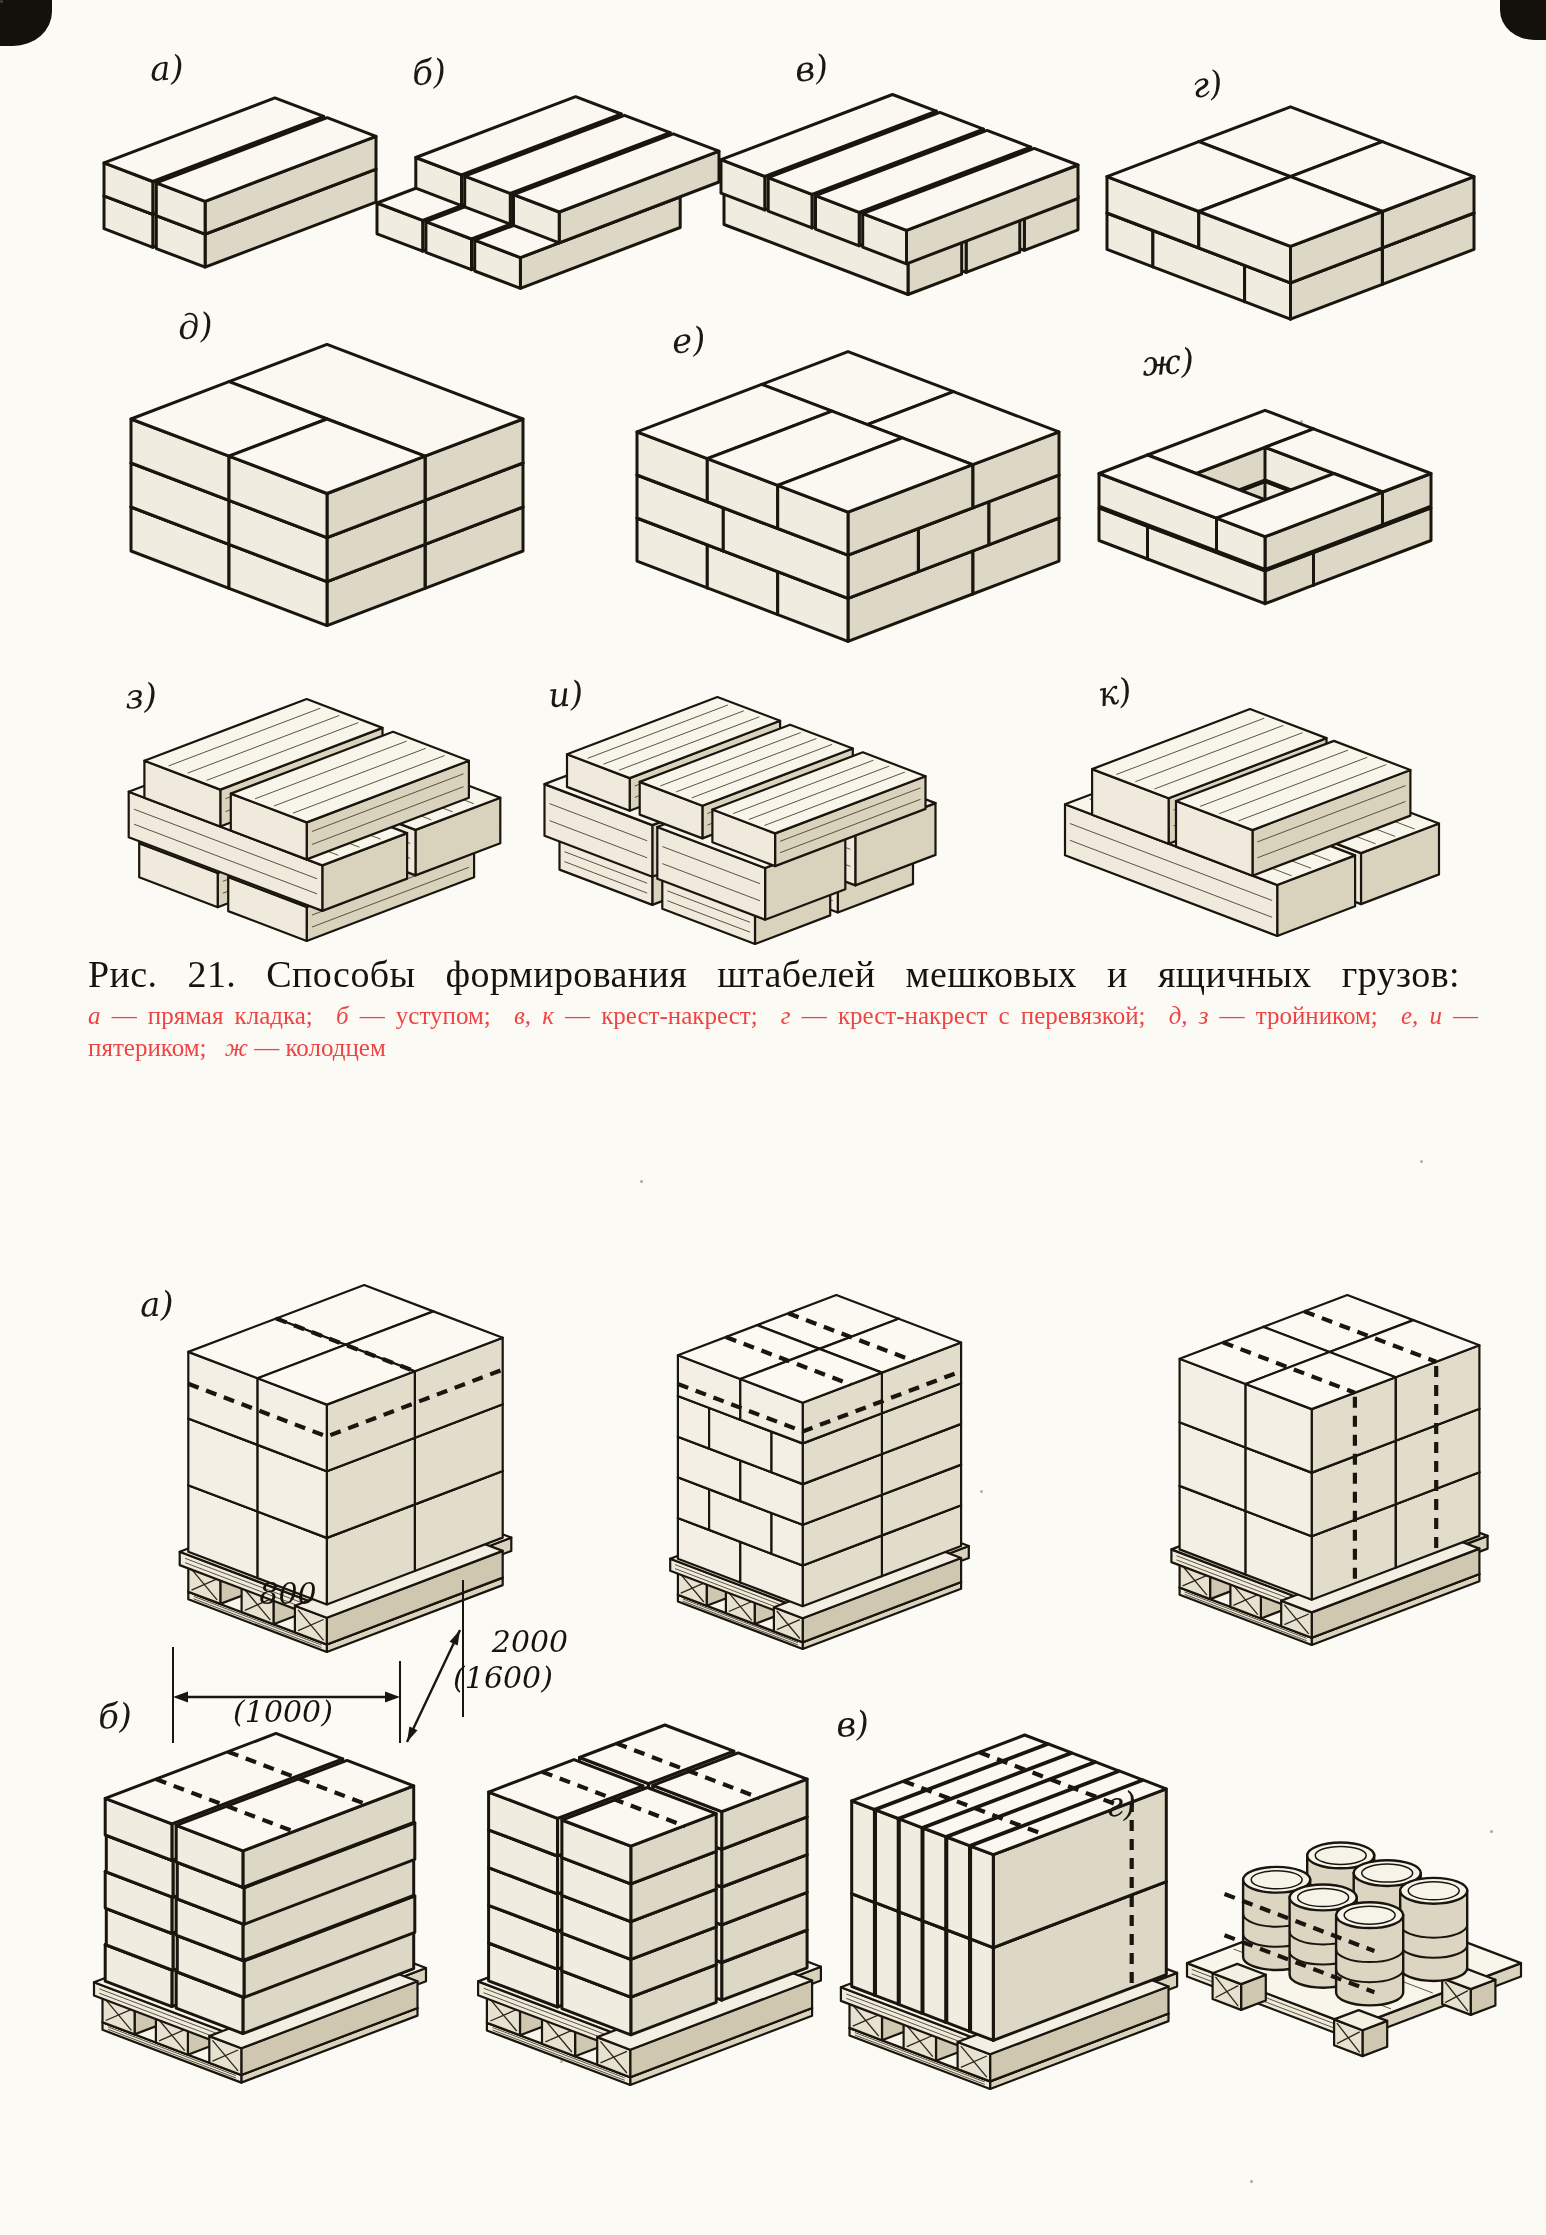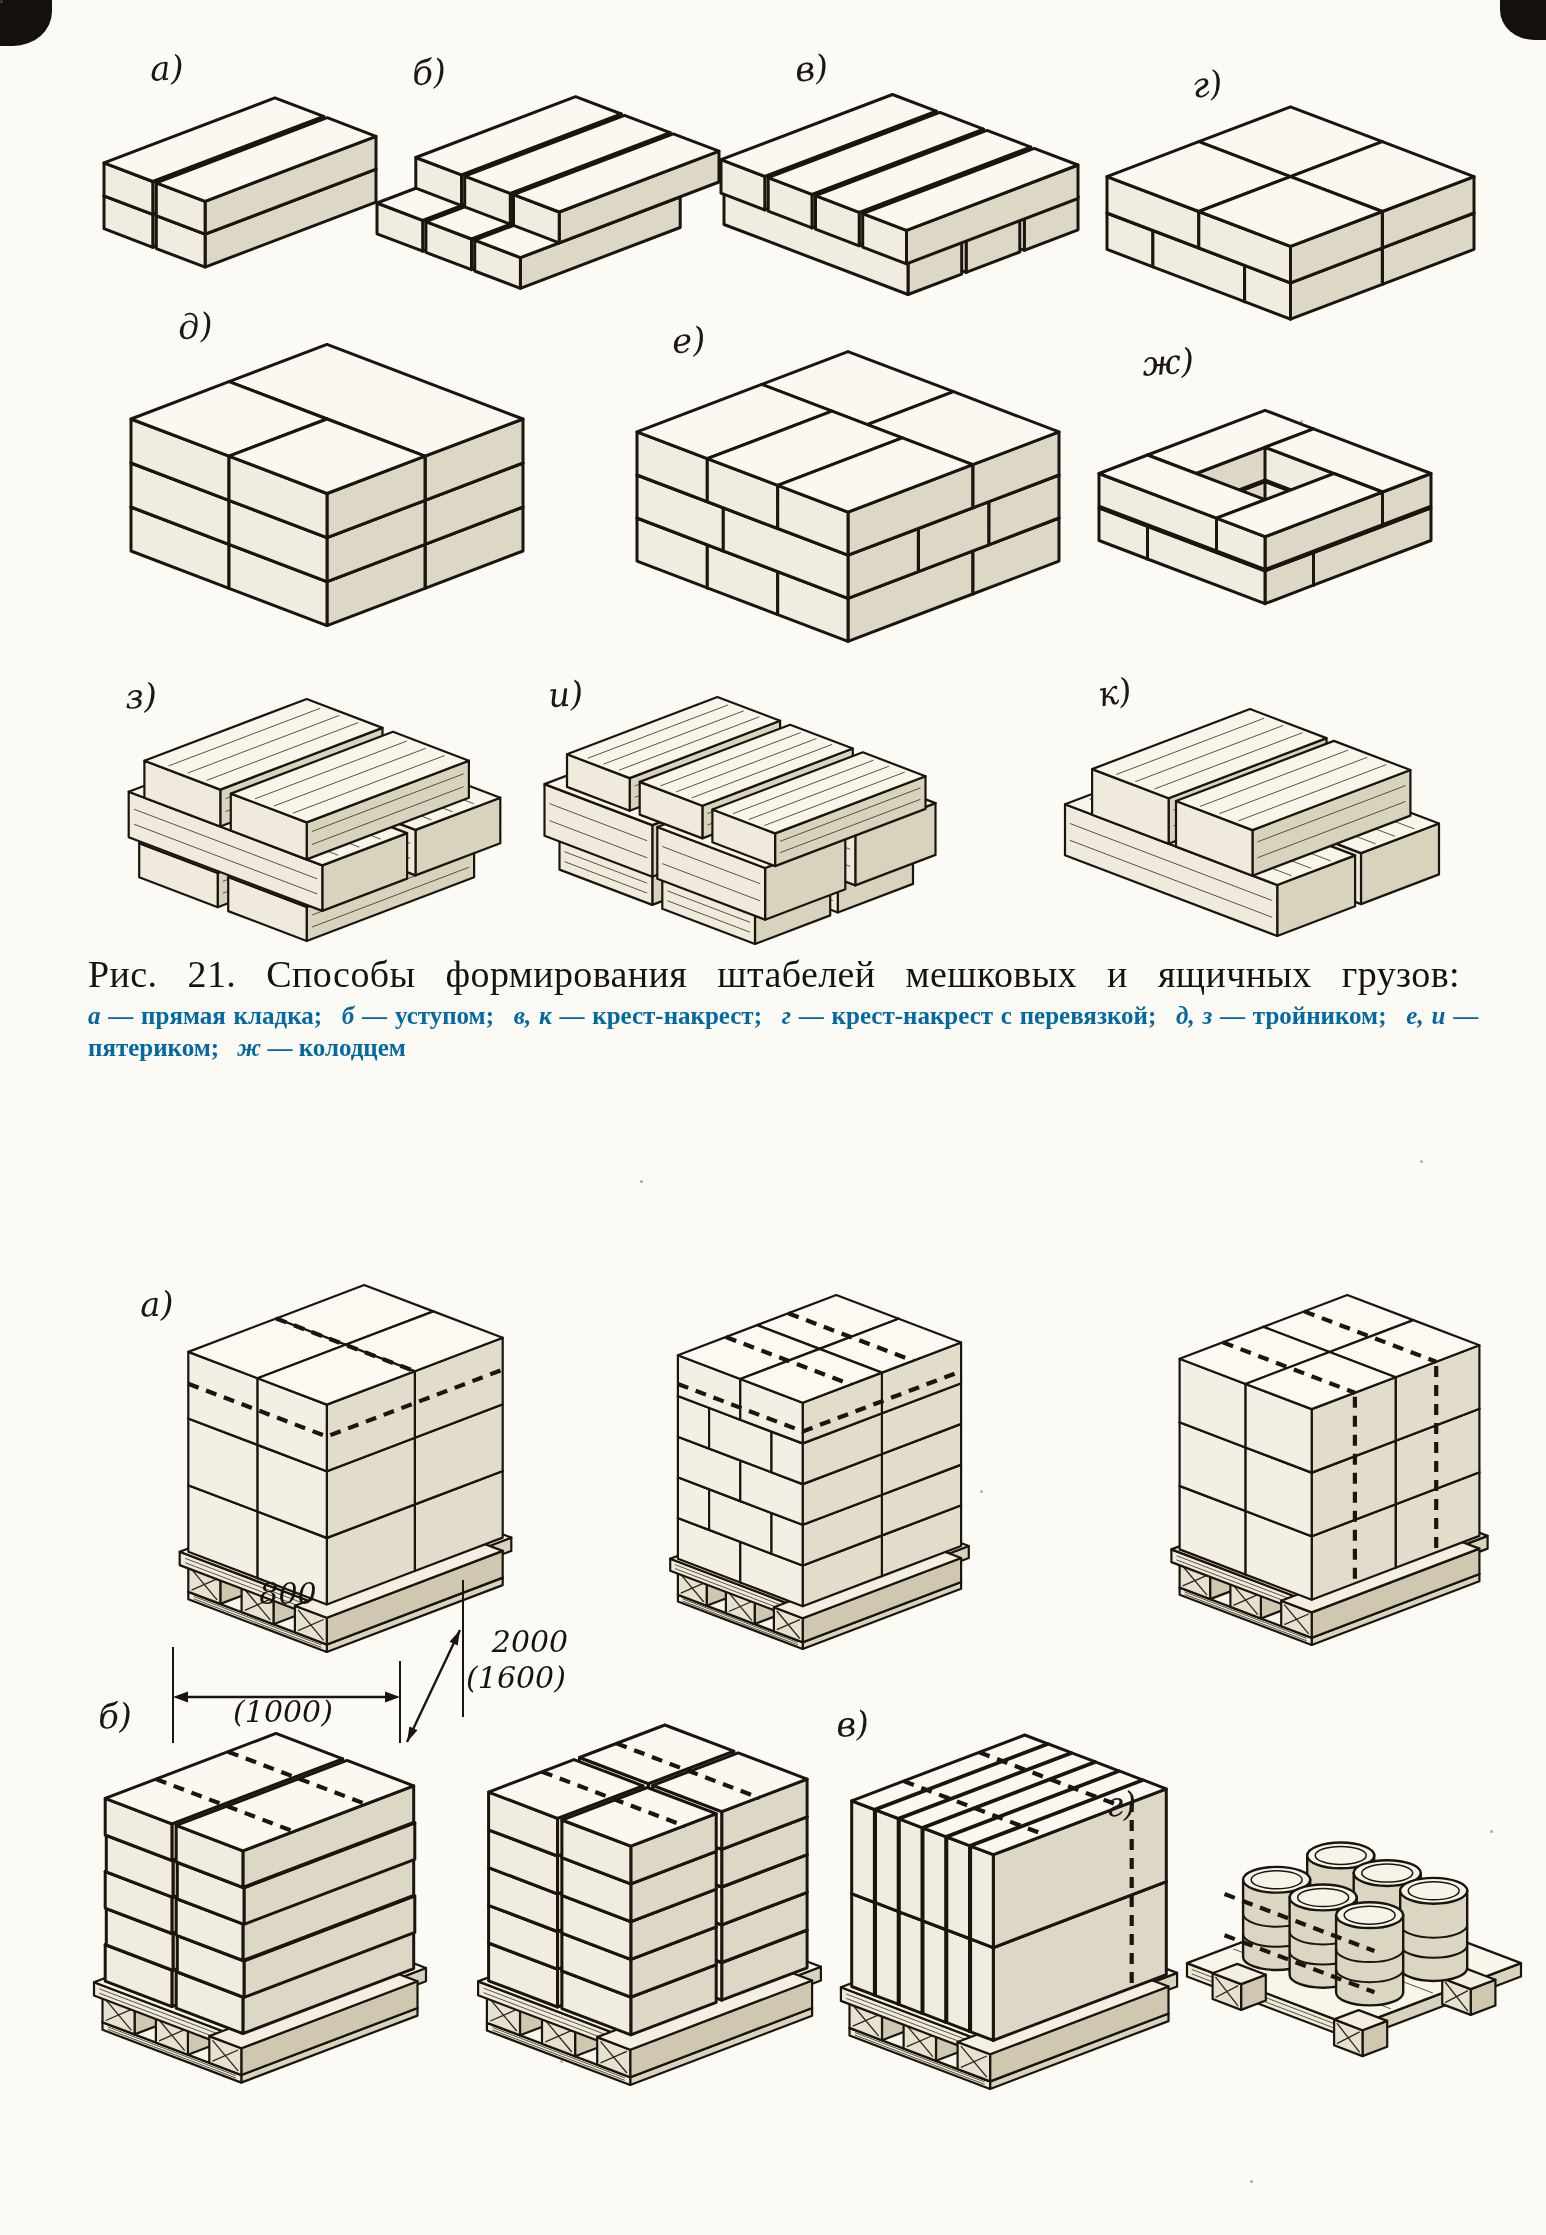--- a/index.html
+++ b/index.html
@@ -12,23 +12,22 @@
   .lbl{
     position:absolute; font:italic 34px "DejaVu Serif",serif; color:#1b1712;
     white-space:nowrap;
   }
   .fig-svg{position:absolute;}
   .cap-title{
     position:absolute; font-size:38px; letter-spacing:.4px; color:#16130d;
     text-align:justify; text-align-last:justify; line-height:36px;
   }
   .cap-legend{
-    position:absolute; font-size:25px; line-height:32px; color:#0369a1;
+    position:absolute; font-size:25px; line-height:32px; color:#ef4444;
     text-align:justify;
-    font-weight:bold;
   }
   .lg-item{margin-right:12px;}
   .lg-key{font-style:italic;}
   .dim-text{
     position:absolute; font:italic 30px "DejaVu Serif",serif; color:#16130d;
     text-align:center; white-space:nowrap;
   }
   .blob{position:absolute; background:#14110c;}
   .blob.tl{left:0;top:0;width:52px;height:46px;border-radius:0 0 75% 0;}
   .blob.tr{left:1500px;top:0;width:46px;height:40px;border-radius:0 0 0 75%;}
@@ -703,21 +702,21 @@
     <path d="M33,142 48,136.6 48,147.4 Z" fill="#1a160f"></path>
     <path d="M260,142 245,136.6 245,147.4 Z" fill="#1a160f"></path>
     <line x1="323" y1="25" x2="323" y2="162" stroke="#1a160f" stroke-width="2"></line>
     <line x1="267" y1="187" x2="320" y2="75" stroke="#1a160f" stroke-width="2.4"></line>
     <path d="M320,75 317.7,90.5 309.5,86.7 Z" fill="#1a160f"></path>
     <path d="M267,187 277.5,175.3 269.4,171.5 Z" fill="#1a160f"></path>
   </svg>
   <div class="dim-text" style="left:233px;top:1576px;width:110px">800</div>
   <div class="dim-text" style="left:213px;top:1694px;width:140px">(1000)</div>
   <div class="dim-text" style="left:470px;top:1624px;width:120px">2000</div>
-  <div class="dim-text" style="left:446px;top:1660px;width:140px">(1600)</div>
+  <div class="dim-text" style="left:433px;top:1660px;width:140px">(1600)</div>
 
   <span class="lbl" style="left:98px;top:1696px;transform:rotate(-3deg)">б)</span>
   <svg class="fig-svg" id="s-p22b1" width="350" height="372" style="left:85px;top:1722px">
       <path d="M332.5,286.0L156.3,353.0L156.3,360.6L332.5,293.6Z" fill="#d9d2bc" stroke="#1a160f" stroke-width="2.2" stroke-linejoin="round"></path>
       <path d="M17.5,300.2L156.3,353.0L156.3,360.6L17.5,307.8Z" fill="#efeadb" stroke="#1a160f" stroke-width="2.2" stroke-linejoin="round"></path>
       <path d="M193.7,233.2L332.5,286.0L156.3,353.0L17.5,300.2Z" fill="#f8f5ea" stroke="#1a160f" stroke-width="2.2" stroke-linejoin="round"></path>
       <path d="M155.0,252.0L283.1,300.7" stroke="#4a422f" stroke-width="0.9" fill="none"></path>
       <path d="M110.9,268.7L239.1,317.5" stroke="#4a422f" stroke-width="0.9" fill="none"></path>
       <path d="M66.9,285.5L195.0,334.2" stroke="#4a422f" stroke-width="0.9" fill="none"></path>
       <path d="M22.9,307.3L151.0,356.0" stroke="#4a422f" stroke-width="0.9" fill="none"></path>

